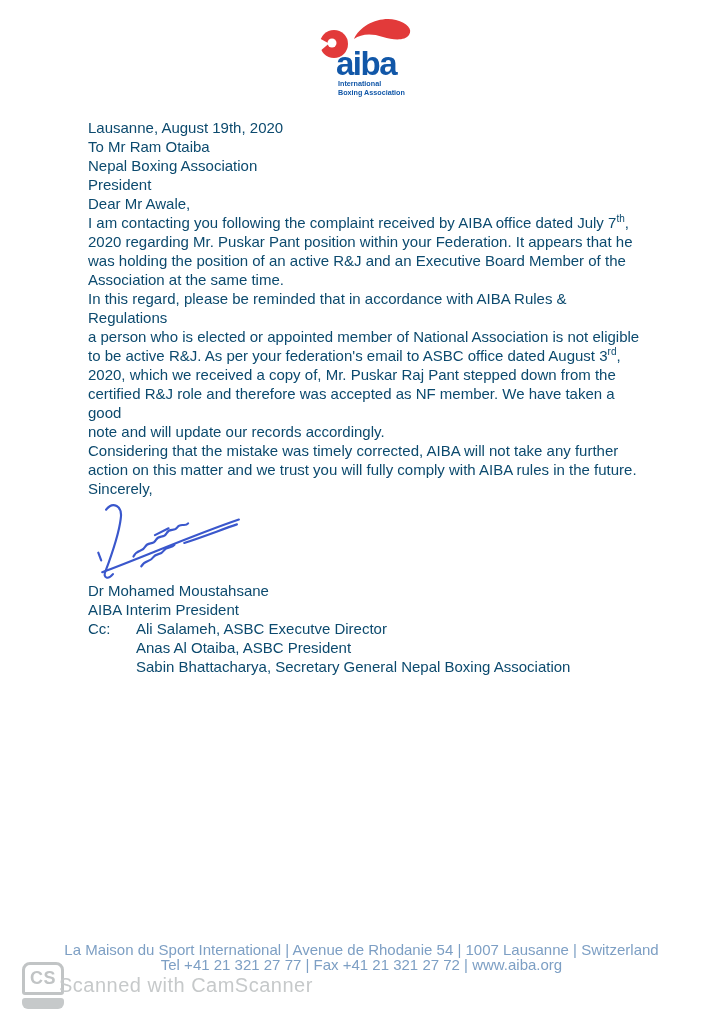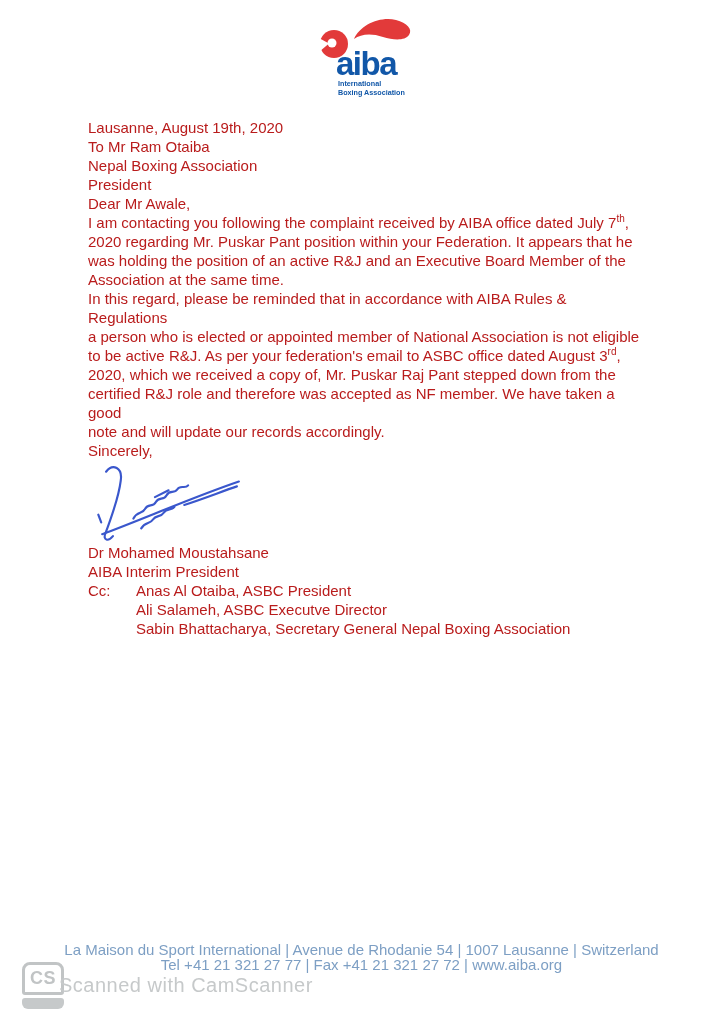--- a/index.html
+++ b/index.html
@@ -16,21 +16,21 @@
   }
 
   
   .logo { position: absolute; top: 12px; left: 314px; width: 112px; height: 86px; }
 
   
   .content {
     position: absolute;
     left: 88px; top: 118px;
     width: 556px;
-    color: #b91c1c;
+    color: #0c4a6e;
     font-size: 15px;
     line-height: 19px;
   }
   .content div, .content p { margin: 0; }
   .date-line { margin-bottom: 32px; }
   .recipient { margin-bottom: 59px; }
   .salutation { margin-bottom: 11px; }
   .para { margin-bottom: 12px; white-space: pre-line; }
   .para sup { font-size: 10px; line-height: 0; vertical-align: super; }
   .closing { margin-top: 26px; }
@@ -118,20 +118,22 @@
 was holding the position of an active R&amp;J and an Executive Board Member of the
 Association at the same time.</span></p>
 
     <p class="para"><span>In this regard, please be reminded that in accordance with AIBA Rules &amp; Regulations
 a person who is elected or appointed member of National Association is not eligible
 to be active R&amp;J. As per your federation's email to ASBC office dated August 3</span><sup>rd</sup><span>,
 2020, which we received a copy of, Mr. Puskar Raj Pant stepped down from the
 certified R&amp;J role and therefore was accepted as NF member. We have taken a good
 note and will update our records accordingly.</span></p>
 
+    <p class="para"><span>Considering that the mistake was timely corrected, AIBA will not take any further
+action on this matter and we trust you will fully comply with AIBA rules in the future.</span><sup></sup><span></span></p>
 
     <div class="closing">Sincerely,</div>
 
     <div class="signature-wrap">
       <svg viewBox="0 0 210 85" width="210" height="83">
         <g fill="none" stroke="#3a57cc" stroke-width="2.2" stroke-linecap="round">
           <path d="M16 12 C23 3 33 8 31 21 C29 38 21 60 15 76 C13 82 18 84 23 78"></path>
           <path d="M8 56 L11 64"></path>
           <path d="M12 76 C55 60 105 38 152 22"></path>
           <path d="M96 46 C115 40 135 32 150 27"></path>
@@ -141,22 +143,22 @@
         </g>
       </svg>
     </div>
 
     <div>Dr Mohamed Moustahsane</div>
     <div>AIBA Interim President</div>
 
     <div class="cc-block">
       <div class="cc-label">Cc:</div>
       <div>
+        <div>Ali Salameh, ASBC Executve Director</div>
         <div>Anas Al Otaiba, ASBC President</div>
-        <div>Ali Salameh, ASBC Executve Director</div>
         <div>Sabin Bhattacharya, Secretary General Nepal Boxing Association</div>
       </div>
     </div>
   </div>
 
   <div class="letter-footer">
     <div>La Maison du Sport International | Avenue de Rhodanie 54 | 1007 Lausanne | Switzerland</div>
     <div>Tel +41 21 321 27 77 | Fax +41 21 321 27 72 | www.aiba.org</div>
   </div>
 

